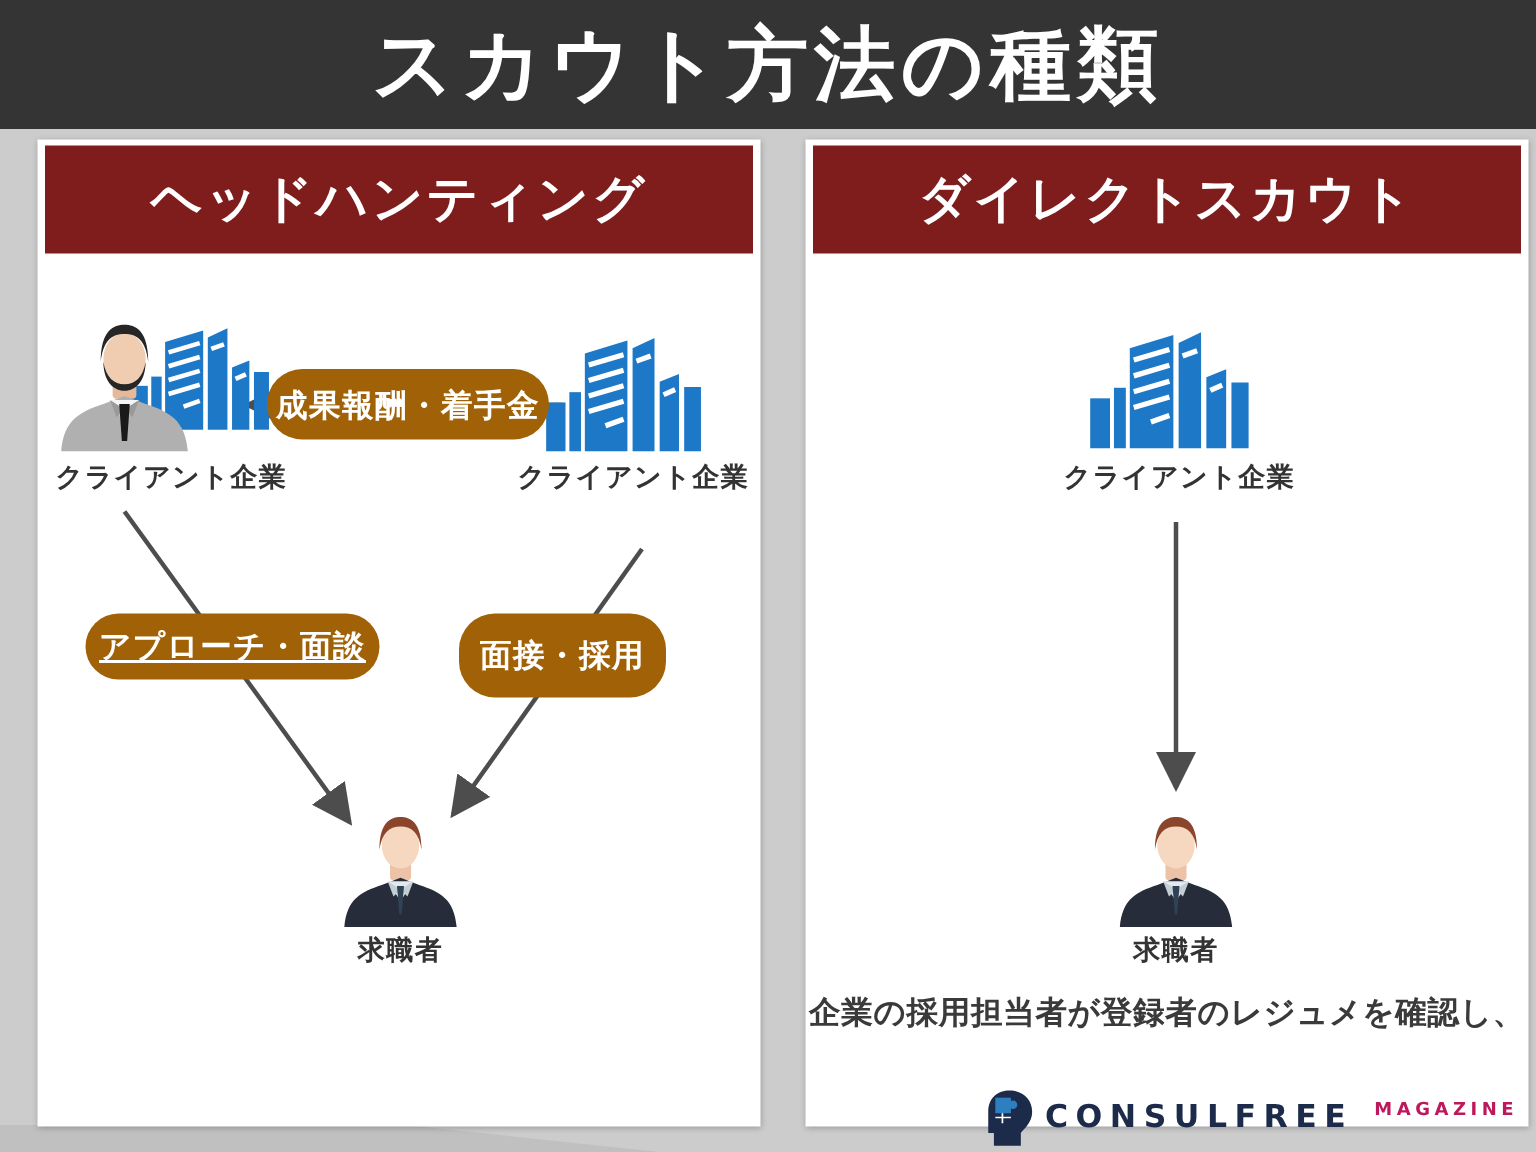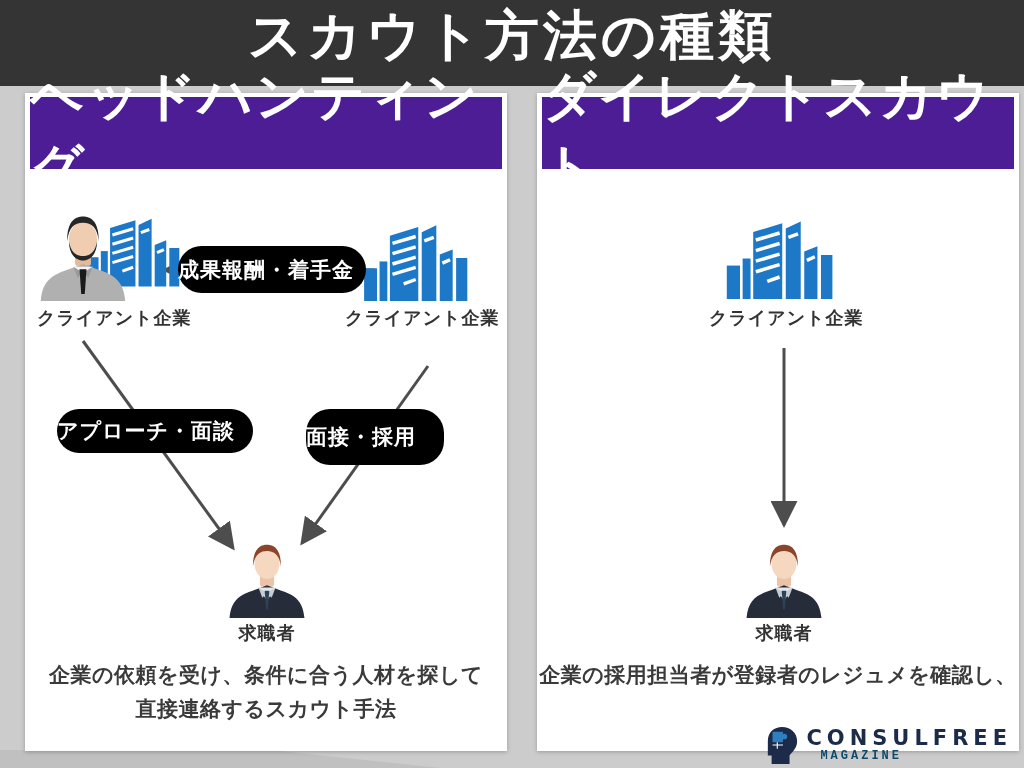--- a/index.html
+++ b/index.html
@@ -2,70 +2,70 @@
 <html><head>
 <meta charset="utf-8">
 <style>
   * { margin:0; padding:0; box-sizing:border-box; }
   html,body { width:1024px; height:768px; overflow:hidden; }
   body { font-family:"DejaVu Sans","Liberation Sans",sans-serif; background:#cccccc; position:relative; }
 
   .banner {
     position:absolute; left:0; top:0; width:1024px; height:86px;
     background:#343434; color:#ffffff;
-    display:flex; align-items:flex-start; justify-content:center;
+    display:flex; align-items:center; justify-content:center;
     font-size:54px; font-weight:bold; letter-spacing:4px;
   }
 
   .bg-wedge {
     position:absolute; left:0; bottom:0; width:440px; height:18px;
     background:#c0c0c0;
     clip-path:polygon(0 0, 270px 0, 440px 100%, 0 100%);
   }
 
   .card {
     position:absolute; top:93px; width:482px; height:658px;
     background:#ffffff; box-shadow:0 1px 4px rgba(0,0,0,0.25);
   }
   .card-left  { left:25px; }
   .card-right { left:537px; }
 
   .card-header {
-    margin:4px 5px 0 5px; height:72px; background:#4c1d95; color:#ffffff;
+    margin:4px 5px 0 5px; height:72px; background:#7f1d1d; color:#ffffff;
     display:flex; align-items:center; justify-content:center;
-    font-size:53px; font-weight:bold; letter-spacing:2px;
+    font-size:34px; font-weight:bold; letter-spacing:2px;
   }
 
   .arrow-overlay { position:absolute; left:0; top:0; width:482px; height:658px; }
 
   .pill {
-    position:absolute; background:#000000; color:#ffffff;
-    border-radius:24px; display:flex; align-items:center; justify-content:flex-start;
+    position:absolute; background:#a16207; color:#ffffff;
+    border-radius:24px; display:flex; align-items:center; justify-content:center;
     font-size:21px; font-weight:bold; letter-spacing:1px; white-space:nowrap;
   }
 
   .actor { position:absolute; text-align:center; }
   .actor-label {
     position:absolute; text-align:center; font-size:18px; font-weight:bold;
     color:#333333; letter-spacing:1px; white-space:nowrap;
   }
 
   .desc {
     position:absolute; left:0; right:0; top:566px; text-align:center;
     font-size:21px; font-weight:bold; color:#3a3a3a; line-height:1.6;
     letter-spacing:0.5px;
   }
 
   .logo {
     position:absolute; right:12px; bottom:4px; z-index:5;
     display:flex; align-items:center; gap:7px;
   }
-  .logo-text-col { display:flex; flex-direction:column; }
+  .logo-text-col { display:flex; }
   .logo-brand { font-size:21px; font-weight:600; color:#1c2b4a; letter-spacing:5px; line-height:1.1; }
-  .logo-sub   { font-size:12px; font-weight:bold; color:#0c4a6e; letter-spacing:3px; padding-left:14px; line-height:1.1;font-family:Liberation Mono, monospace; }
+  .logo-sub   { font-size:12px; font-weight:bold; color:#be185d; letter-spacing:3px; padding-left:14px; line-height:1.1; }
 
   .hh-group { position:absolute; left:12px; top:110px; width:150px; height:98px; }
   .hh-bldg   { position:absolute; right:0; top:0; }
   .hh-person { position:absolute; left:0; bottom:0; }
 </style>
 </head>
 <body>
 
 <svg width="0" height="0" style="position:absolute">
   <defs>
@@ -146,39 +146,35 @@
     <svg width="130" height="86" viewBox="0 0 130 100">
         <use href="#buildings"></use>
       </svg>
   </div>
   <div class="actor-label" style="left:320px; top:213px; width:150px;">クライアント企業</div>
 
   <div class="pill" style="left:153px; top:153px; width:188px; height:47px;">
     <span>成果報酬・着手金</span>
   </div>
 
-  <div class="pill" style="left:32px; top:316px; width:196px; height:44px;">
+  <div class="pill" style="left:32px; top:316px; width:196px; height:44px;text-decoration:underline;">
     <span>アプローチ・面談</span>
   </div>
 
   <div class="pill" style="left:281px; top:316px; width:138px; height:56px;">
     <span>面接・採用</span>
   </div>
 
   <div class="actor" style="left:203px; top:446px; width:78px;">
     <svg width="78" height="80" viewBox="0 0 100 100">
         <use href="#person-seeker"></use>
       </svg>
   </div>
   <div class="actor-label" style="left:167px; top:528px; width:150px;">求職者</div>
 
-  <div class="desc">
-    <div>企業の依頼を受け、条件に合う人材を探して</div>
-    <div>直接連絡するスカウト手法</div>
-  </div>
 </div>
 
 <div class="card card-right">
   <div class="card-header">
     <span>ダイレクトスカウト</span>
   </div>
 
   <svg class="arrow-overlay" viewBox="0 0 482 658">
     <line x1="247" y1="255" x2="247" y2="432" stroke="#4d4d4d" stroke-width="3" marker-end="url(#ah)"></line>
   </svg>

